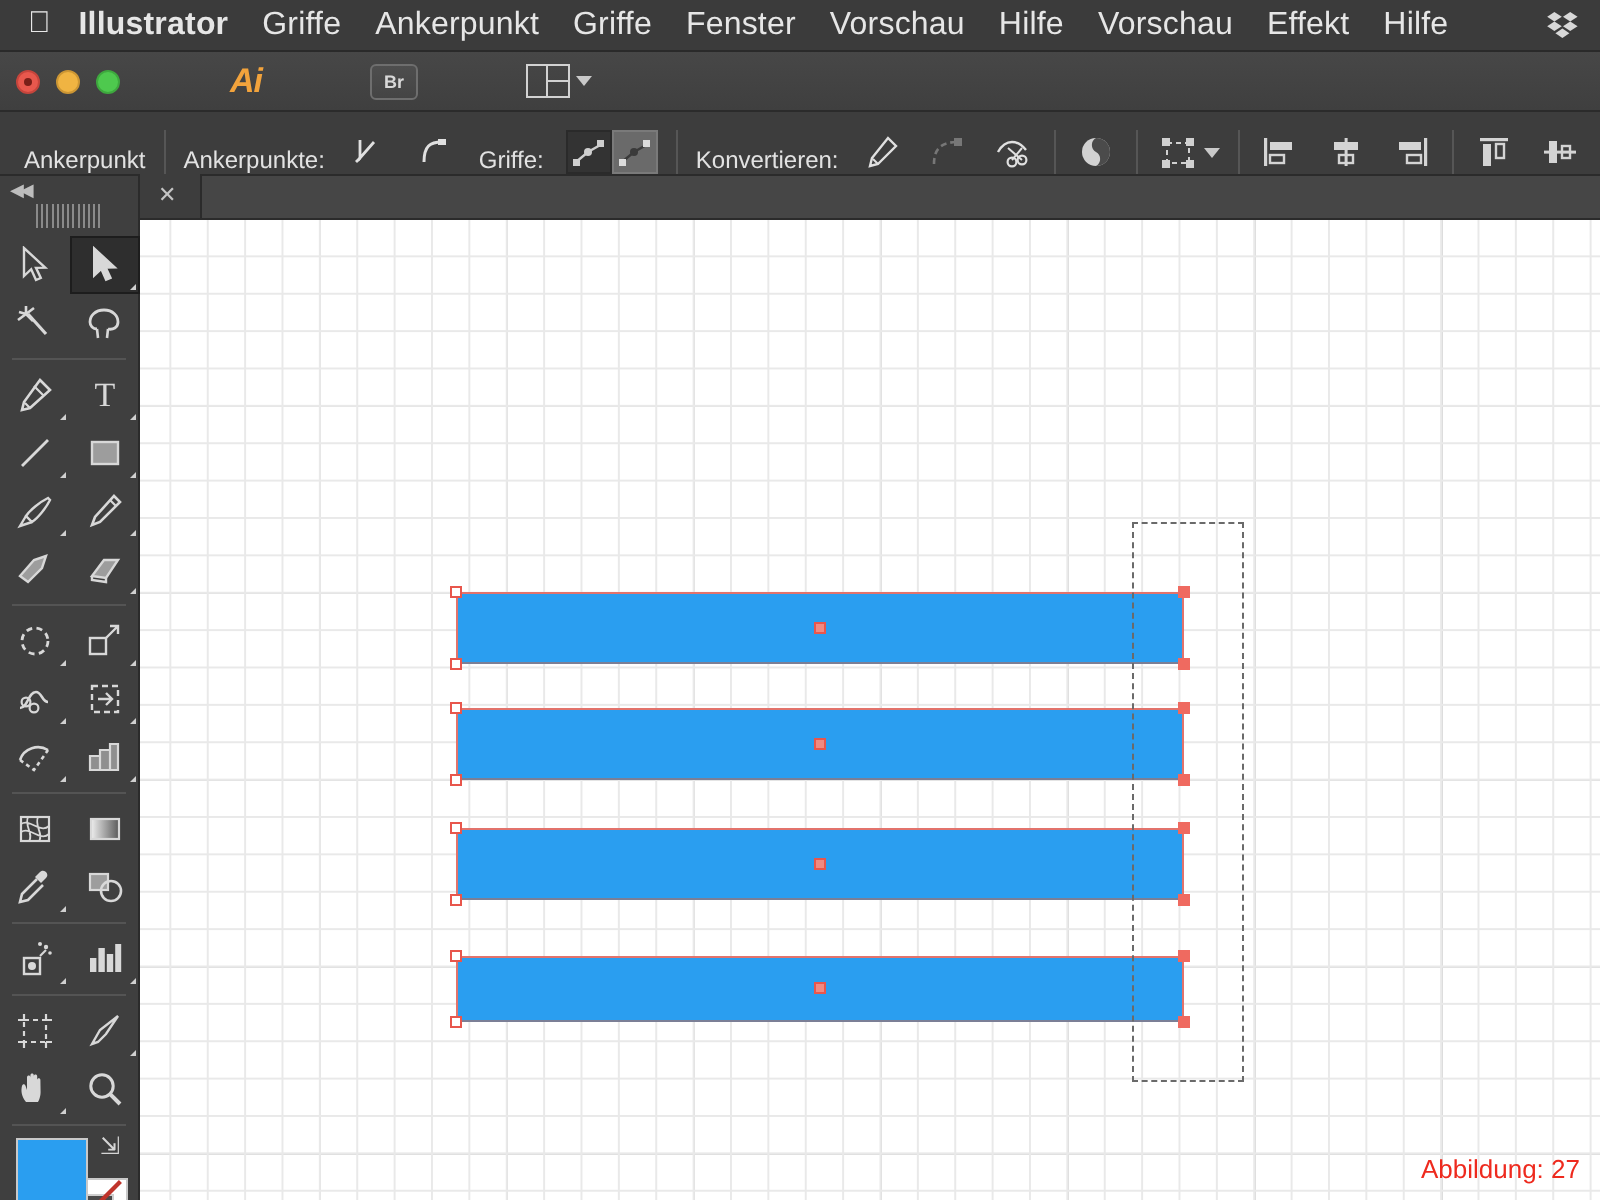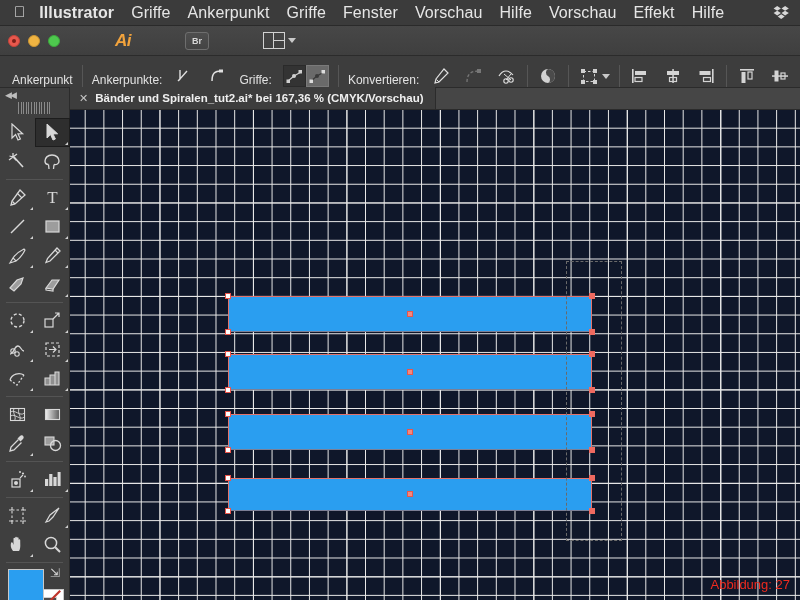--- a/index.html
+++ b/index.html
@@ -171,21 +171,21 @@
     padding: 0 12px 0 9px; border-right: 1px solid #2b2b2b;
   }
   .tab-close { color: #c5c5c5; font-size: 11px; line-height: 1; }
   .tab-title {
     color: #efefef; font-size: 11.5px; font-weight: bold; white-space: nowrap;
   }
 
   
   .canvas {
     position: absolute; left: 70px; top: 110px; width: 730px; height: 490px;
-    background: #0f172a; overflow: hidden;
+    background: #ffffff; overflow: hidden;
   }
   .grid-layer {
     position: absolute; inset: 0;
     background-image:
       linear-gradient(to right, #e9e9e9 1px, transparent 1px),
       linear-gradient(to bottom, #e9e9e9 1px, transparent 1px),
       linear-gradient(to right, #dcdcdc 1px, transparent 1px),
       linear-gradient(to bottom, #dcdcdc 1px, transparent 1px);
     background-size:
       18.7px 18.7px, 18.7px 18.7px, 93.5px 93.5px, 93.5px 93.5px;
@@ -629,21 +629,20 @@
       <div class="fillsw" style="background:#2a9ef0"></div>
       <span class="swap-arrow">⇲</span>
 
     </div>
 
   </div>
 
   <div class="tabstrip">
     <div class="doctab">
       <span class="tab-close">✕</span>
-      <span class="tab-title">Bänder und Spiralen_tut2.ai* bei 167,36 % (CMYK/Vorschau)</span>
     </div>
   </div>
 
   <div class="canvas">
     <div class="grid-layer"></div>
 
     <div class="bar" style="left:158px; top:186px; width:364px; height:36px;"></div>
     <div class="anchor" style="left:155px; top:183px;"></div>
     <div class="anchor" style="left:155px; top:219px;"></div>
     <div class="anchor filled" style="left:519px; top:183px;"></div>

